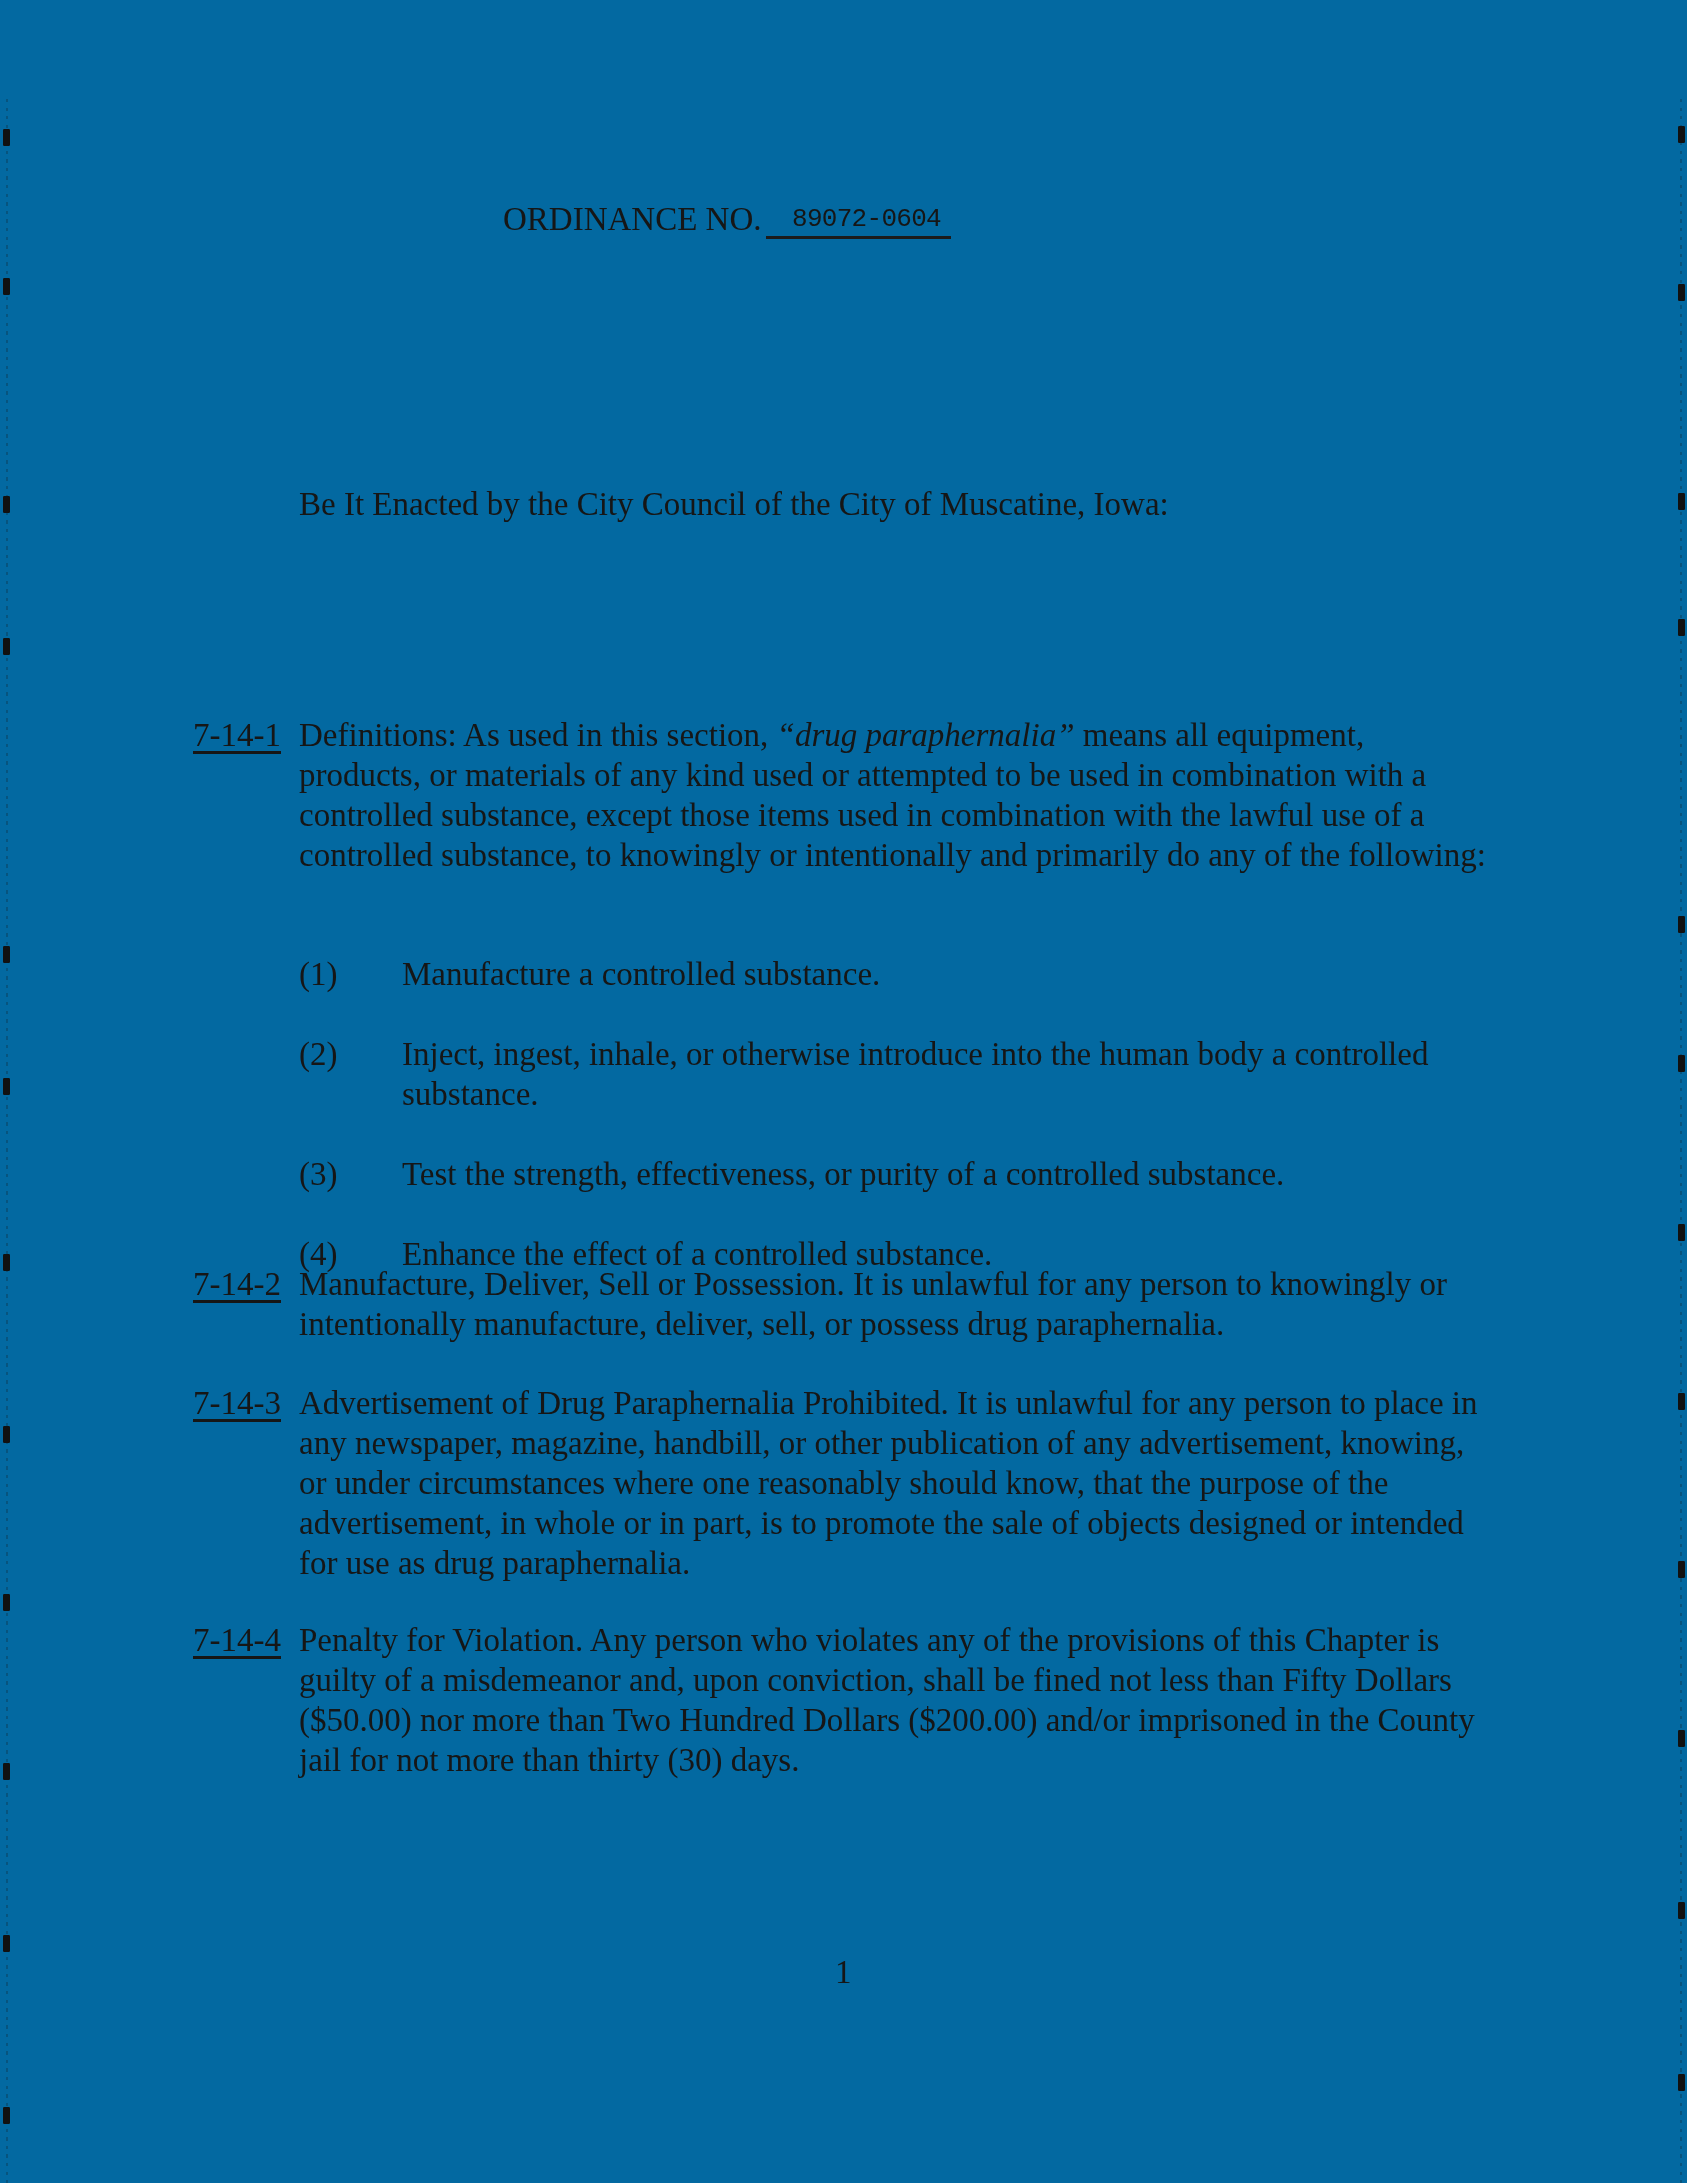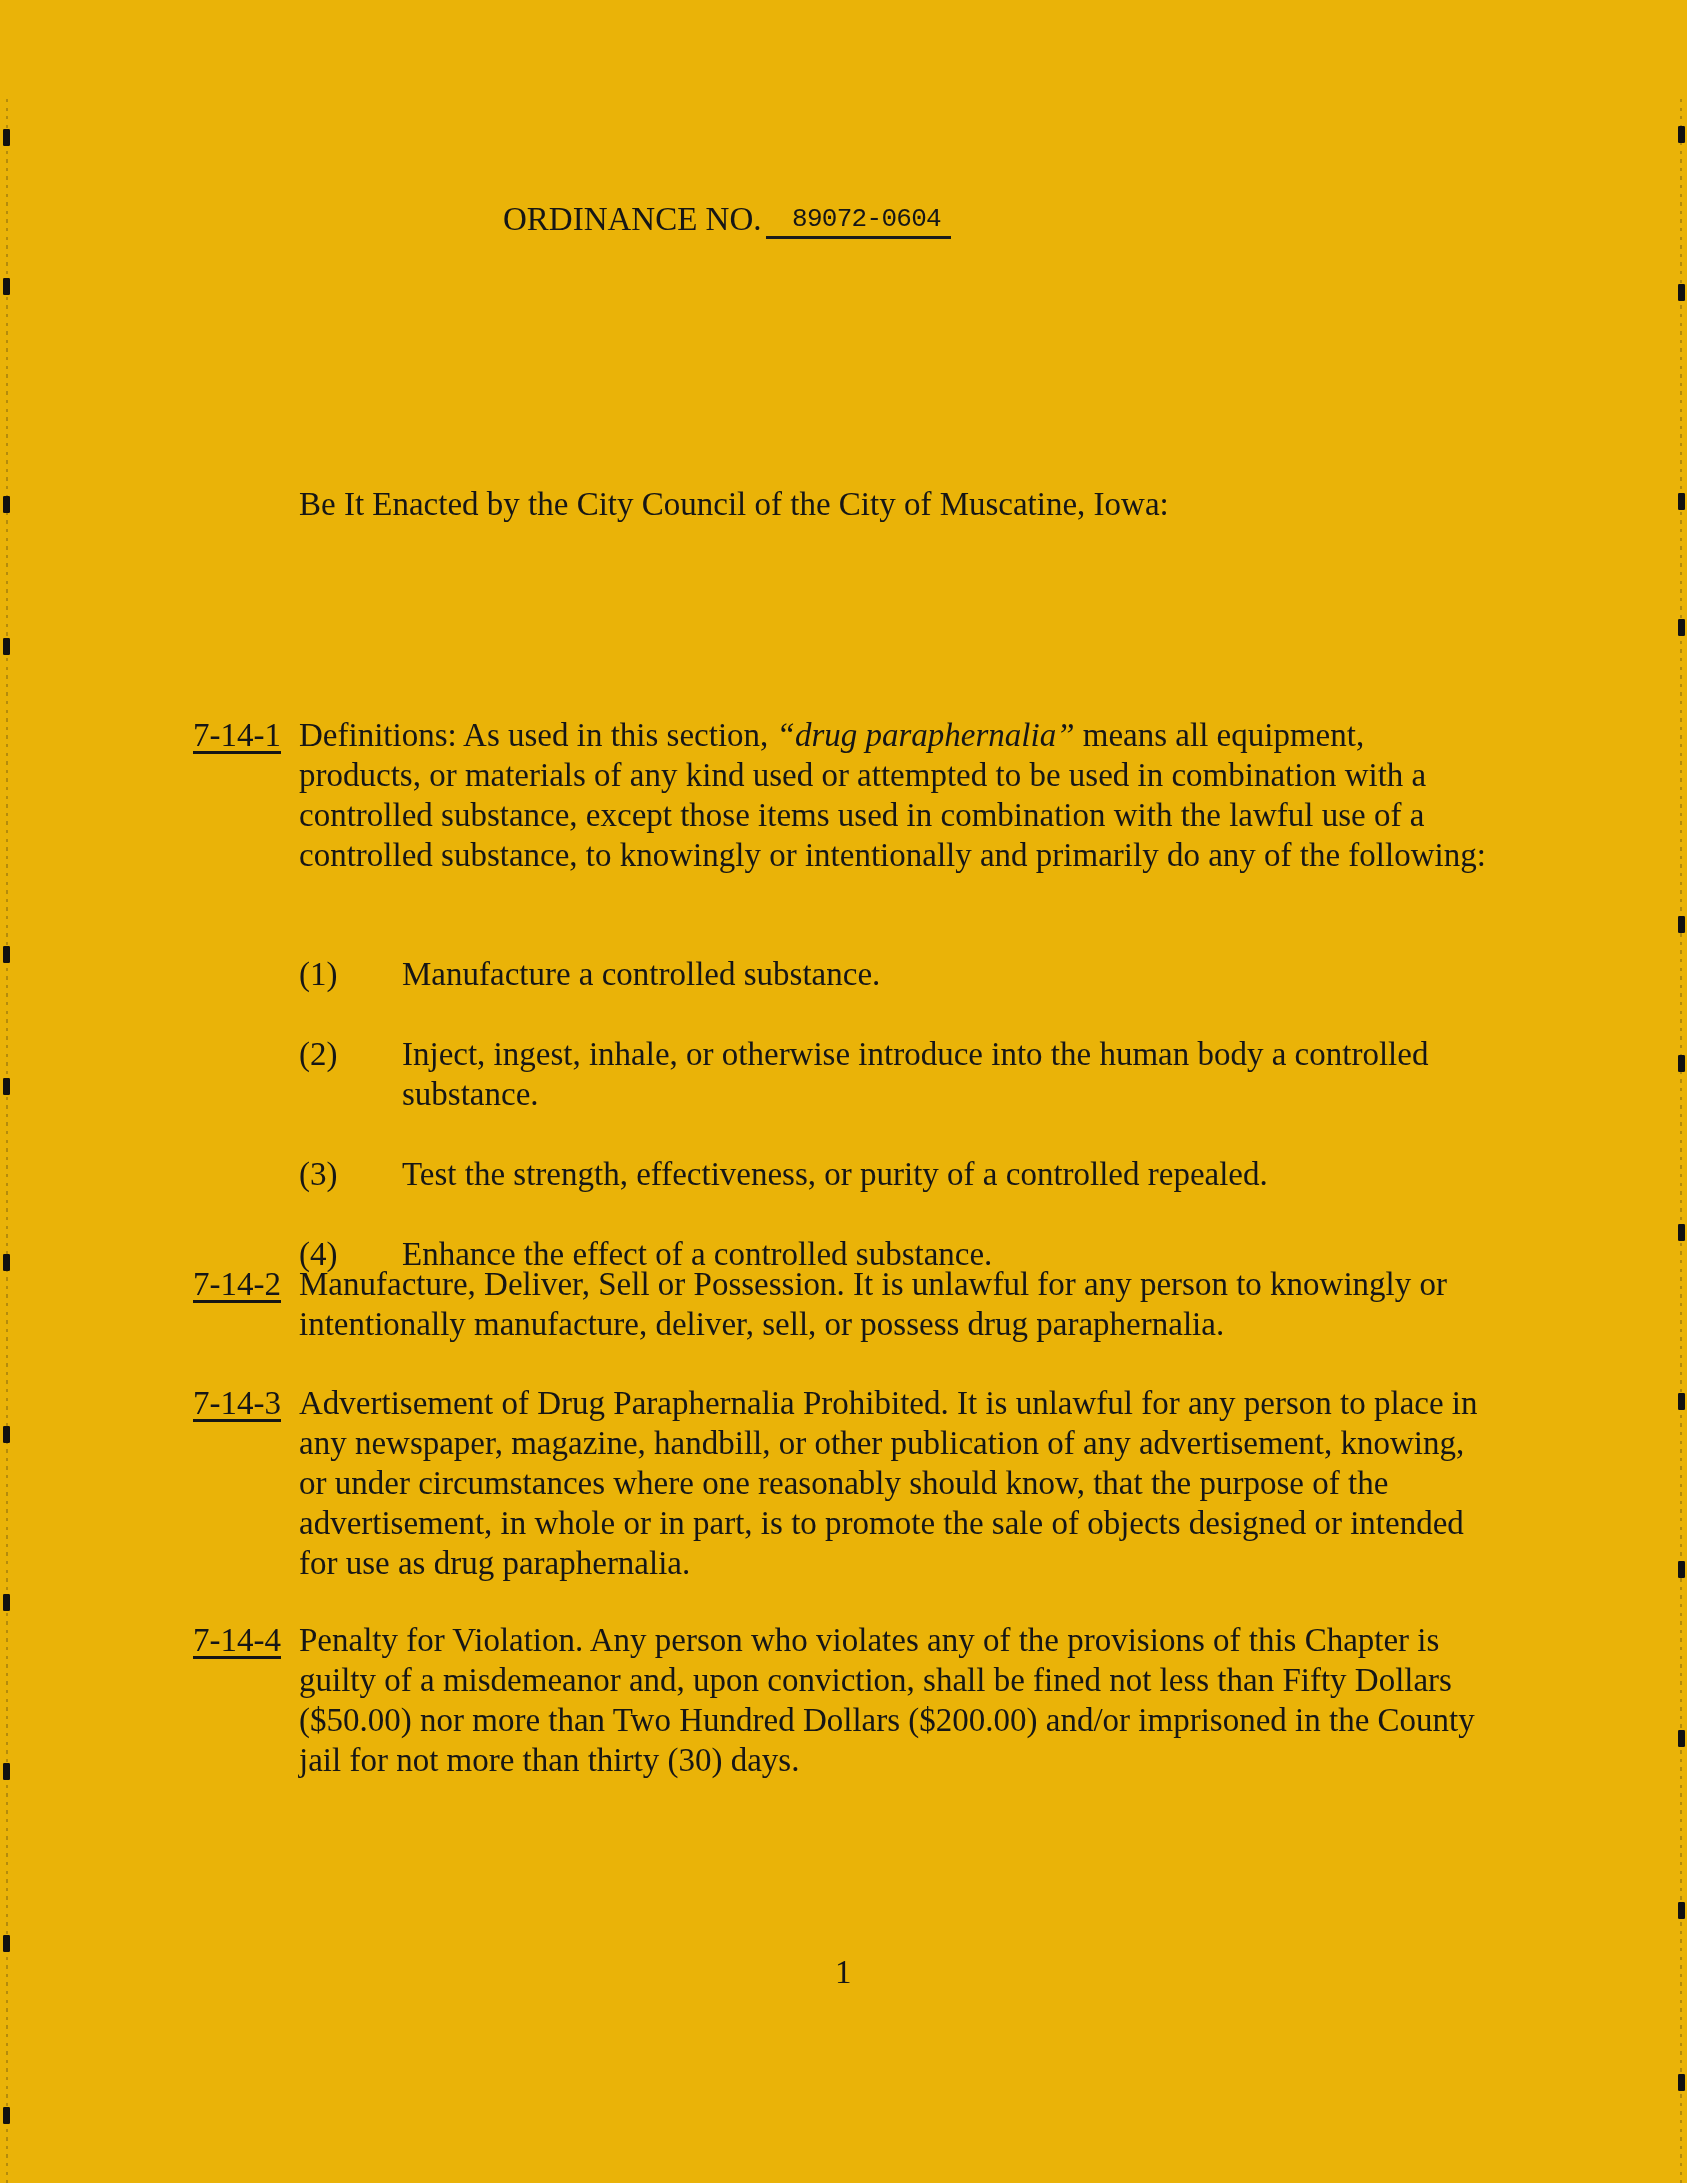--- a/index.html
+++ b/index.html
@@ -1,20 +1,20 @@
 <!DOCTYPE html>
 <html style="font-size:10.6px"><head>
 <meta charset="utf-8">
 <style>
   html, body { margin: 0; padding: 0; background: #e8e8e8; }
   .page {
     position: relative;
     width: 1687px;
     height: 2183px;
-    background: #eab308;
+    background: #0369a1;
     overflow: hidden;
     font-family: "Liberation Serif", "DejaVu Serif", serif;
     color: #161616;
   }
   .txt {
     position: absolute;
     font-size: 33px;
     line-height: 40px;
     white-space: pre-line;
   }
@@ -115,21 +115,21 @@
       <span class="def-num">(1)</span>
       <span class="def-text">Manufacture a controlled substance.</span>
     </div>
     <div class="def-row">
       <span class="def-num">(2)</span>
       <span class="def-text">Inject, ingest, inhale, or otherwise introduce into the human body a controlled
 substance.</span>
     </div>
     <div class="def-row">
       <span class="def-num">(3)</span>
-      <span class="def-text">Test the strength, effectiveness, or purity of a controlled repealed.</span>
+      <span class="def-text">Test the strength, effectiveness, or purity of a controlled substance.</span>
     </div>
     <div class="def-row">
       <span class="def-num">(4)</span>
       <span class="def-text">Enhance the effect of a controlled substance.</span>
     </div>
   </div>
 
 
   <div class="txt label" style="left:193px; top:1264px;">7-14-2</div>
   <div class="txt" style="left:299px; top:1264px; width:1217px;"><span class="ul">Manufacture, Deliver, Sell or Possession</span><span>. It is unlawful for any person to knowingly or

